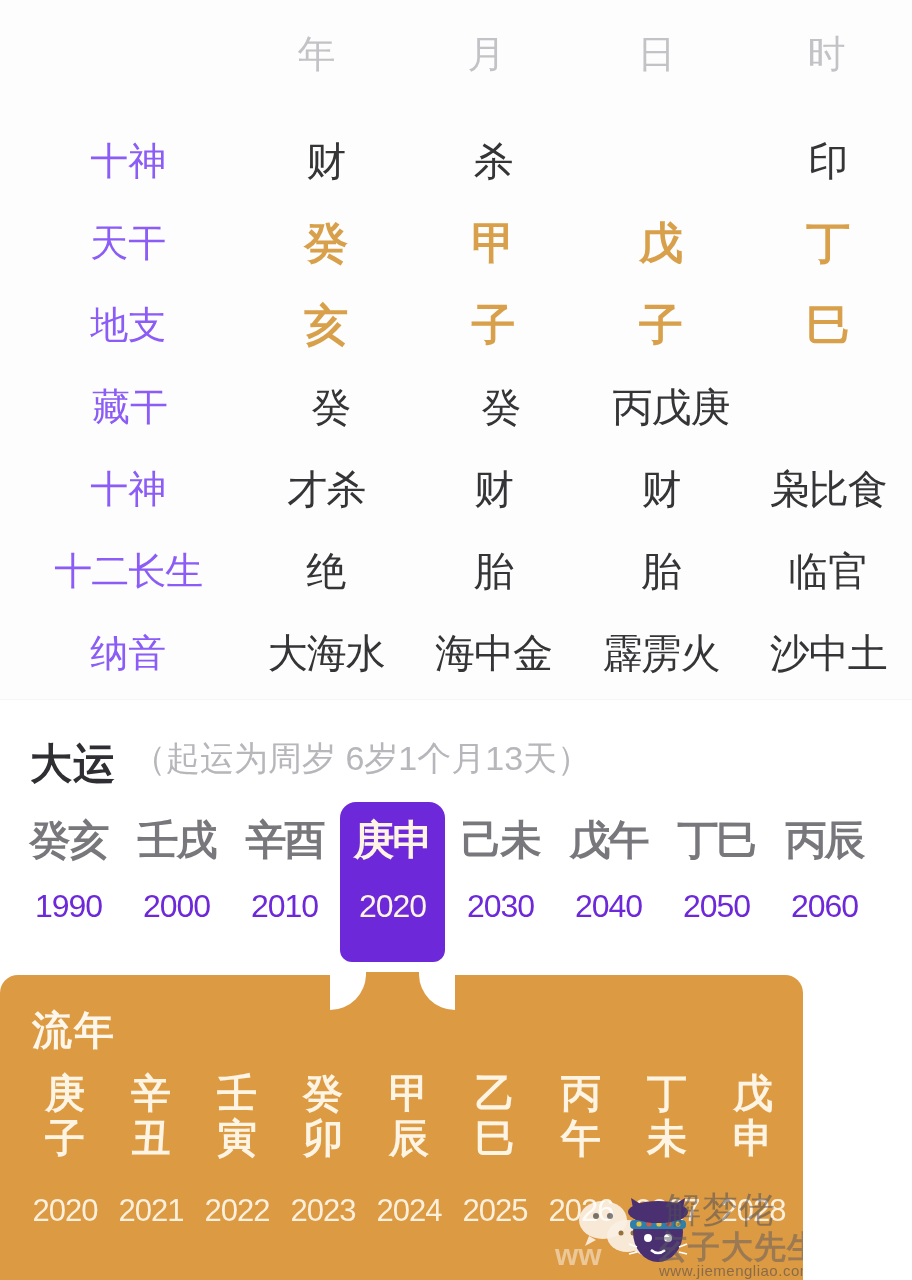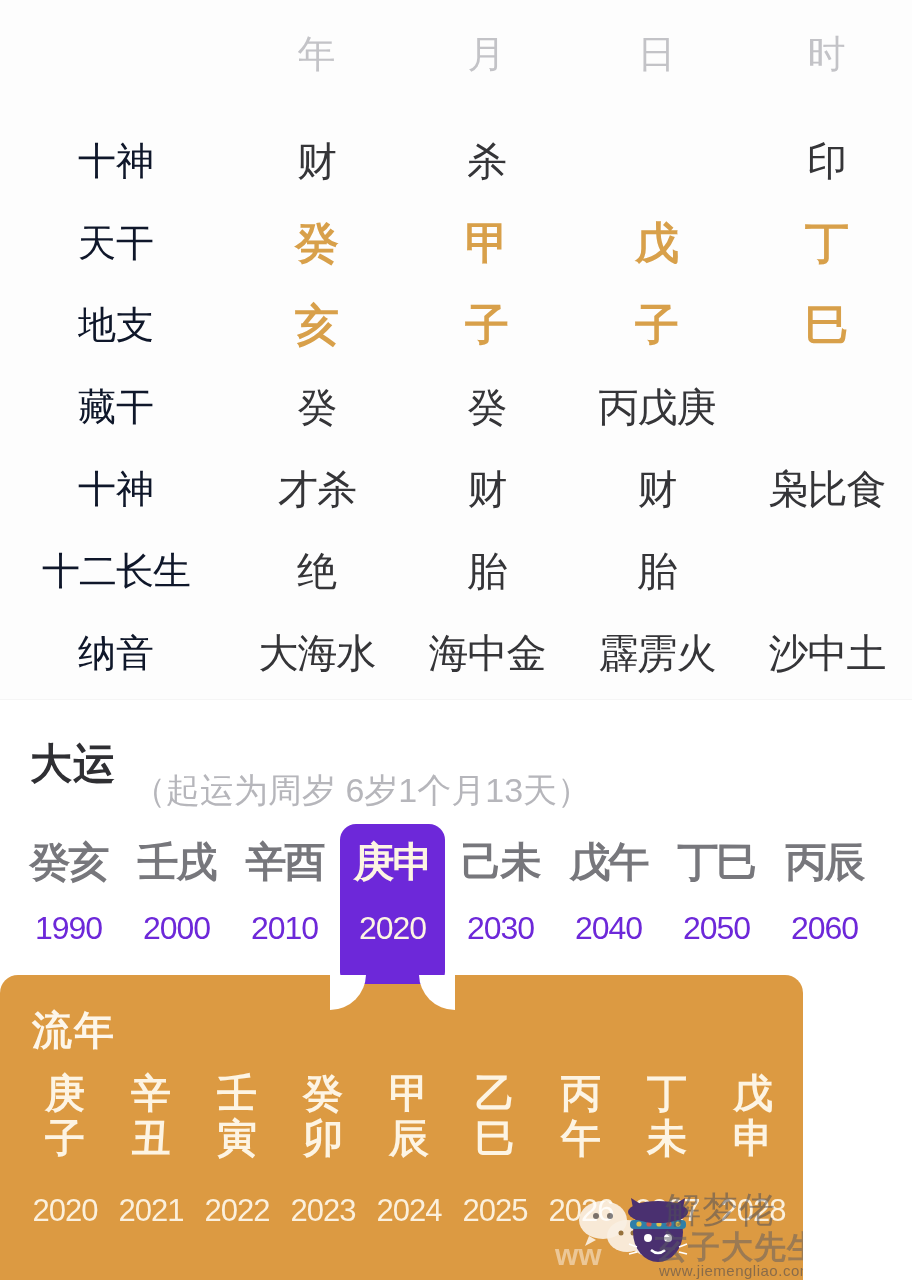--- a/index.html
+++ b/index.html
@@ -43,21 +43,22 @@
   
   #header-row { height: 108px; }
   #header-row .cell {
     font-size: 38px;
     color: #c3c3c7;
     letter-spacing: 1px;
   }
 
   .row-label {
     font-size: 38px;
-    color: #0f172a;
+    color: #8b5cf6;
+    padding-left: 14px;
   }
   .row-label.wide { font-size: 38px; letter-spacing: -1px; }
 
   .val-dark {
     font-size: 40px;
     color: #353538;
   }
   .val-gold {
     font-size: 44px;
     color: #d8a04a;
@@ -96,21 +97,20 @@
     font-size: 42px;
     font-weight: 700;
     color: #2f2f33;
     letter-spacing: 1px;
   }
   #dayun-note {
     font-size: 34px;
     color: #b6b6bb;
     margin-left: 16px;
     letter-spacing: 0px;
-    margin-top: 32px;
   }
 
   #dayun-track {
     position: relative;
     margin-top: 28px;
     height: 170px;
     width: 912px;
   }
 
   .dayun-col {
@@ -332,20 +332,21 @@
     <div class="cell c-pillar val-multi">财</div>
     <div class="cell c-pillar val-multi">财</div>
     <div class="cell c-pillar val-multi">枭比食</div>
   </div>
 
   <div class="grid-row" id="row-changsheng">
     <div class="cell c-label row-label wide">十二长生</div>
     <div class="cell c-pillar val-dark">绝</div>
     <div class="cell c-pillar val-dark">胎</div>
     <div class="cell c-pillar val-dark">胎</div>
+    <div class="cell c-pillar val-dark">临官</div>
   </div>
 
   <div class="grid-row" id="row-nayin">
     <div class="cell c-label row-label">纳音</div>
     <div class="cell c-pillar val-multi">大海水</div>
     <div class="cell c-pillar val-multi">海中金</div>
     <div class="cell c-pillar val-multi">霹雳火</div>
     <div class="cell c-pillar val-multi">沙中土</div>
   </div>
 

